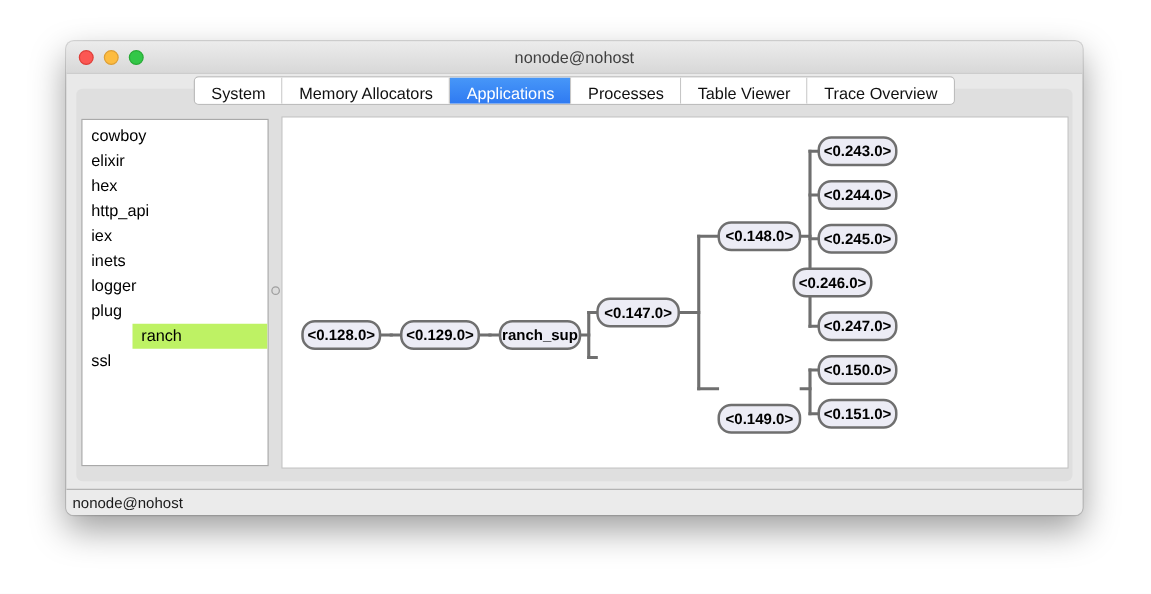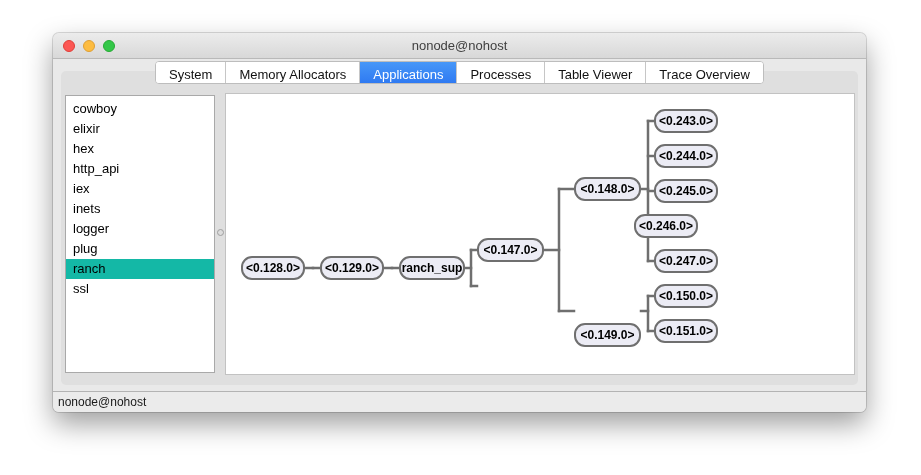--- a/index.html
+++ b/index.html
@@ -35,21 +35,21 @@
   .tab { padding:2px 13px; line-height:21px; font-size:13px; color:#111;
          background:#ffffff; border-right:1px solid #c6c6c6; cursor:default; }
   .tab:last-child { border-right:none; }
   .tab.selected { background:linear-gradient(#4797f8,#2f7af2); color:#ffffff; }
 
   
   .app-list { position:absolute; left:12px; top:62px; width:150px; height:278px;
               background:#ffffff; border:1px solid #a9a9a9; z-index:4;
               padding-top:3px; overflow:hidden; }
   .app-item { height:20px; line-height:20px; padding-left:7px; font-size:13px; color:#000; }
-  .app-item.selected { background:#14b8a6; }
+  .app-item.selected { background:#bef264;margin-left:40px; }
 
   .splitter-dot { position:absolute; left:164px; top:196px; width:7px; height:7px;
                   border-radius:50%; background:#dcdcdc; border:1px solid #9f9f9f; z-index:4; }
 
   
   .tree-panel { position:absolute; left:172px; top:60px; width:630px; height:282px;
                 background:#ffffff; border:1px solid #c2c2c2; z-index:4; }
   .tree-canvas { position:relative; width:628px; height:280px; }
   .tree-canvas svg { position:absolute; left:0; top:0; }
   .tree-node { position:absolute; height:24px; background:#ececf5;

